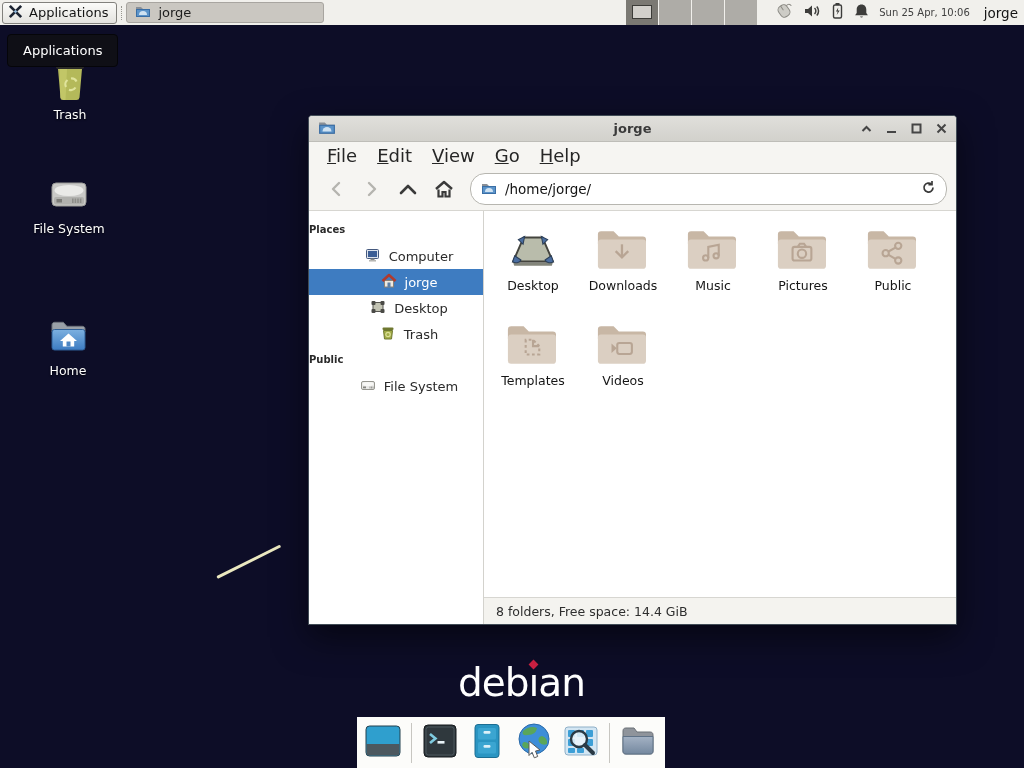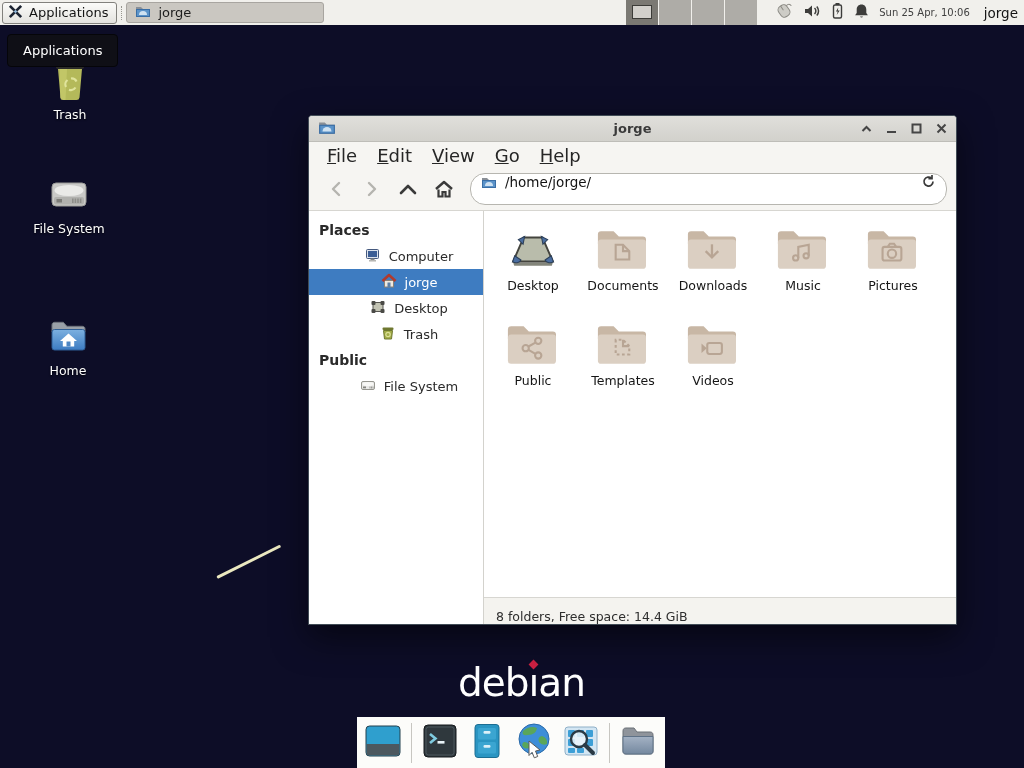--- a/index.html
+++ b/index.html
@@ -101,46 +101,46 @@
   .menu-item::first-letter { text-decoration:underline; }
 
   .toolbar {
     height:43px; flex:0 0 43px; background:#f6f5f2; border-bottom:1px solid #d7d6d1;
     display:flex; align-items:center; padding:0 9px;
   }
   .tbtn { width:36px; height:30px; display:flex; align-items:center; justify-content:center; }
   .pathbar {
     flex:1; height:32px; margin-left:8px; background:#fff;
     border:1px solid #b7b6b0; border-radius:15px;
-    display:flex; padding:0 10px; gap:8px;
+    display:flex; align-items:center; padding:0 10px; gap:8px;
   }
   .path-text { flex:1; font-size:13.5px; color:#121212; }
 
   .winbody { flex:1; display:flex; min-height:0; }
   .sidebar {
     width:175px; flex:0 0 175px; background:#fff; border-right:1px solid #d3d2cd;
     padding-top:6px; font-size:13px; color:#2a2a2a; overflow:hidden;
   }
-  .side-header { height:26px; line-height:26px; padding-left:10px; font-weight:bold; font-size:14px; }
+  .side-header { height:26px; line-height:26px; font-weight:bold; font-size:10px; }
   .side-item { height:26px; display:flex; align-items:center; gap:8px; padding-left:26px;justify-content:center; }
   .side-item.selected { background:#3e7cc1; color:#fff; }
   .side-item svg { flex:0 0 16px; }
 
   .mainpane { flex:1; display:flex; flex-direction:column; background:#fff; min-width:0; }
   .filegrid {
     flex:1; padding:12px 0 0 4px;
     display:grid; grid-template-columns:repeat(5,90px); grid-auto-rows:95px;
     align-content:start; justify-content:start;
   }
   .fitem { display:flex; flex-direction:column; align-items:center; padding-top:3px; }
   .flabel { margin-top:2px; font-size:12.5px; color:#161616; }
 
   .statusbar {
     height:27px; flex:0 0 27px; background:#f4f3ef; border-top:1px solid #d7d6d1;
-    display:flex; align-items:flex-end; padding-left:12px;
+    display:flex; align-items:center; padding-left:12px;
     font-size:12.5px; color:#2e2e2e;
   }
 
   
   .dock {
     position:absolute; left:357px; top:717px; width:308px; height:51px;
     background:#fcfcfa; display:flex; align-items:center; gap:9px;
     padding:0 7px; z-index:30;
   }
   .dock-item { width:38px; height:38px; display:flex; align-items:center; justify-content:center; }
@@ -441,33 +441,20 @@
                 <path d="M18 10 l-6 3 4.5 4.5 z"></path>
                 <path d="M34 10 l6 3 -4.5 4.5 z"></path>
                 <path d="M8.5 28.5 l6 4 c-1 3 -6 3.5 -8 1.5 z"></path>
                 <path d="M43.5 28.5 l-6 4 c1 3 6 3.5 8 1.5 z"></path>
               </g>
             </svg>
           </span>
           <div class="flabel">Desktop</div>
         </div>
 
-        <div class="fitem">
-          <span>
-            <svg width="56" height="46" viewBox="0 0 52 44">
-              <path d="M2 8 a3 3 0 0 1 3 -3 h12 l5 5 h23 a3 3 0 0 1 3 3 v4 H2 z" fill="#c8b7a5"></path>
-              <rect x="2" y="13" width="46" height="28" rx="3" fill="#dbcfc2"></rect>
-              <g stroke="#b8a594" stroke-width="2" fill="none">
-                <path d="M19 18 v14 h13 V24 l-6 -6 z"></path>
-                  <path d="M26 18 v6 h6"></path>
-              </g>
-            </svg>
-          </span>
-          <div class="flabel">Documents</div>
-        </div>
 
         <div class="fitem">
           <span>
             <svg width="56" height="46" viewBox="0 0 52 44">
               <path d="M2 8 a3 3 0 0 1 3 -3 h12 l5 5 h23 a3 3 0 0 1 3 3 v4 H2 z" fill="#c8b7a5"></path>
               <rect x="2" y="13" width="46" height="28" rx="3" fill="#dbcfc2"></rect>
               <g stroke="#b8a594" stroke-width="2.2" fill="none">
                 <path d="M25 17.5 v11.5"></path>
                   <path d="M19 24 l6 6 6 -6"></path>
               </g>

